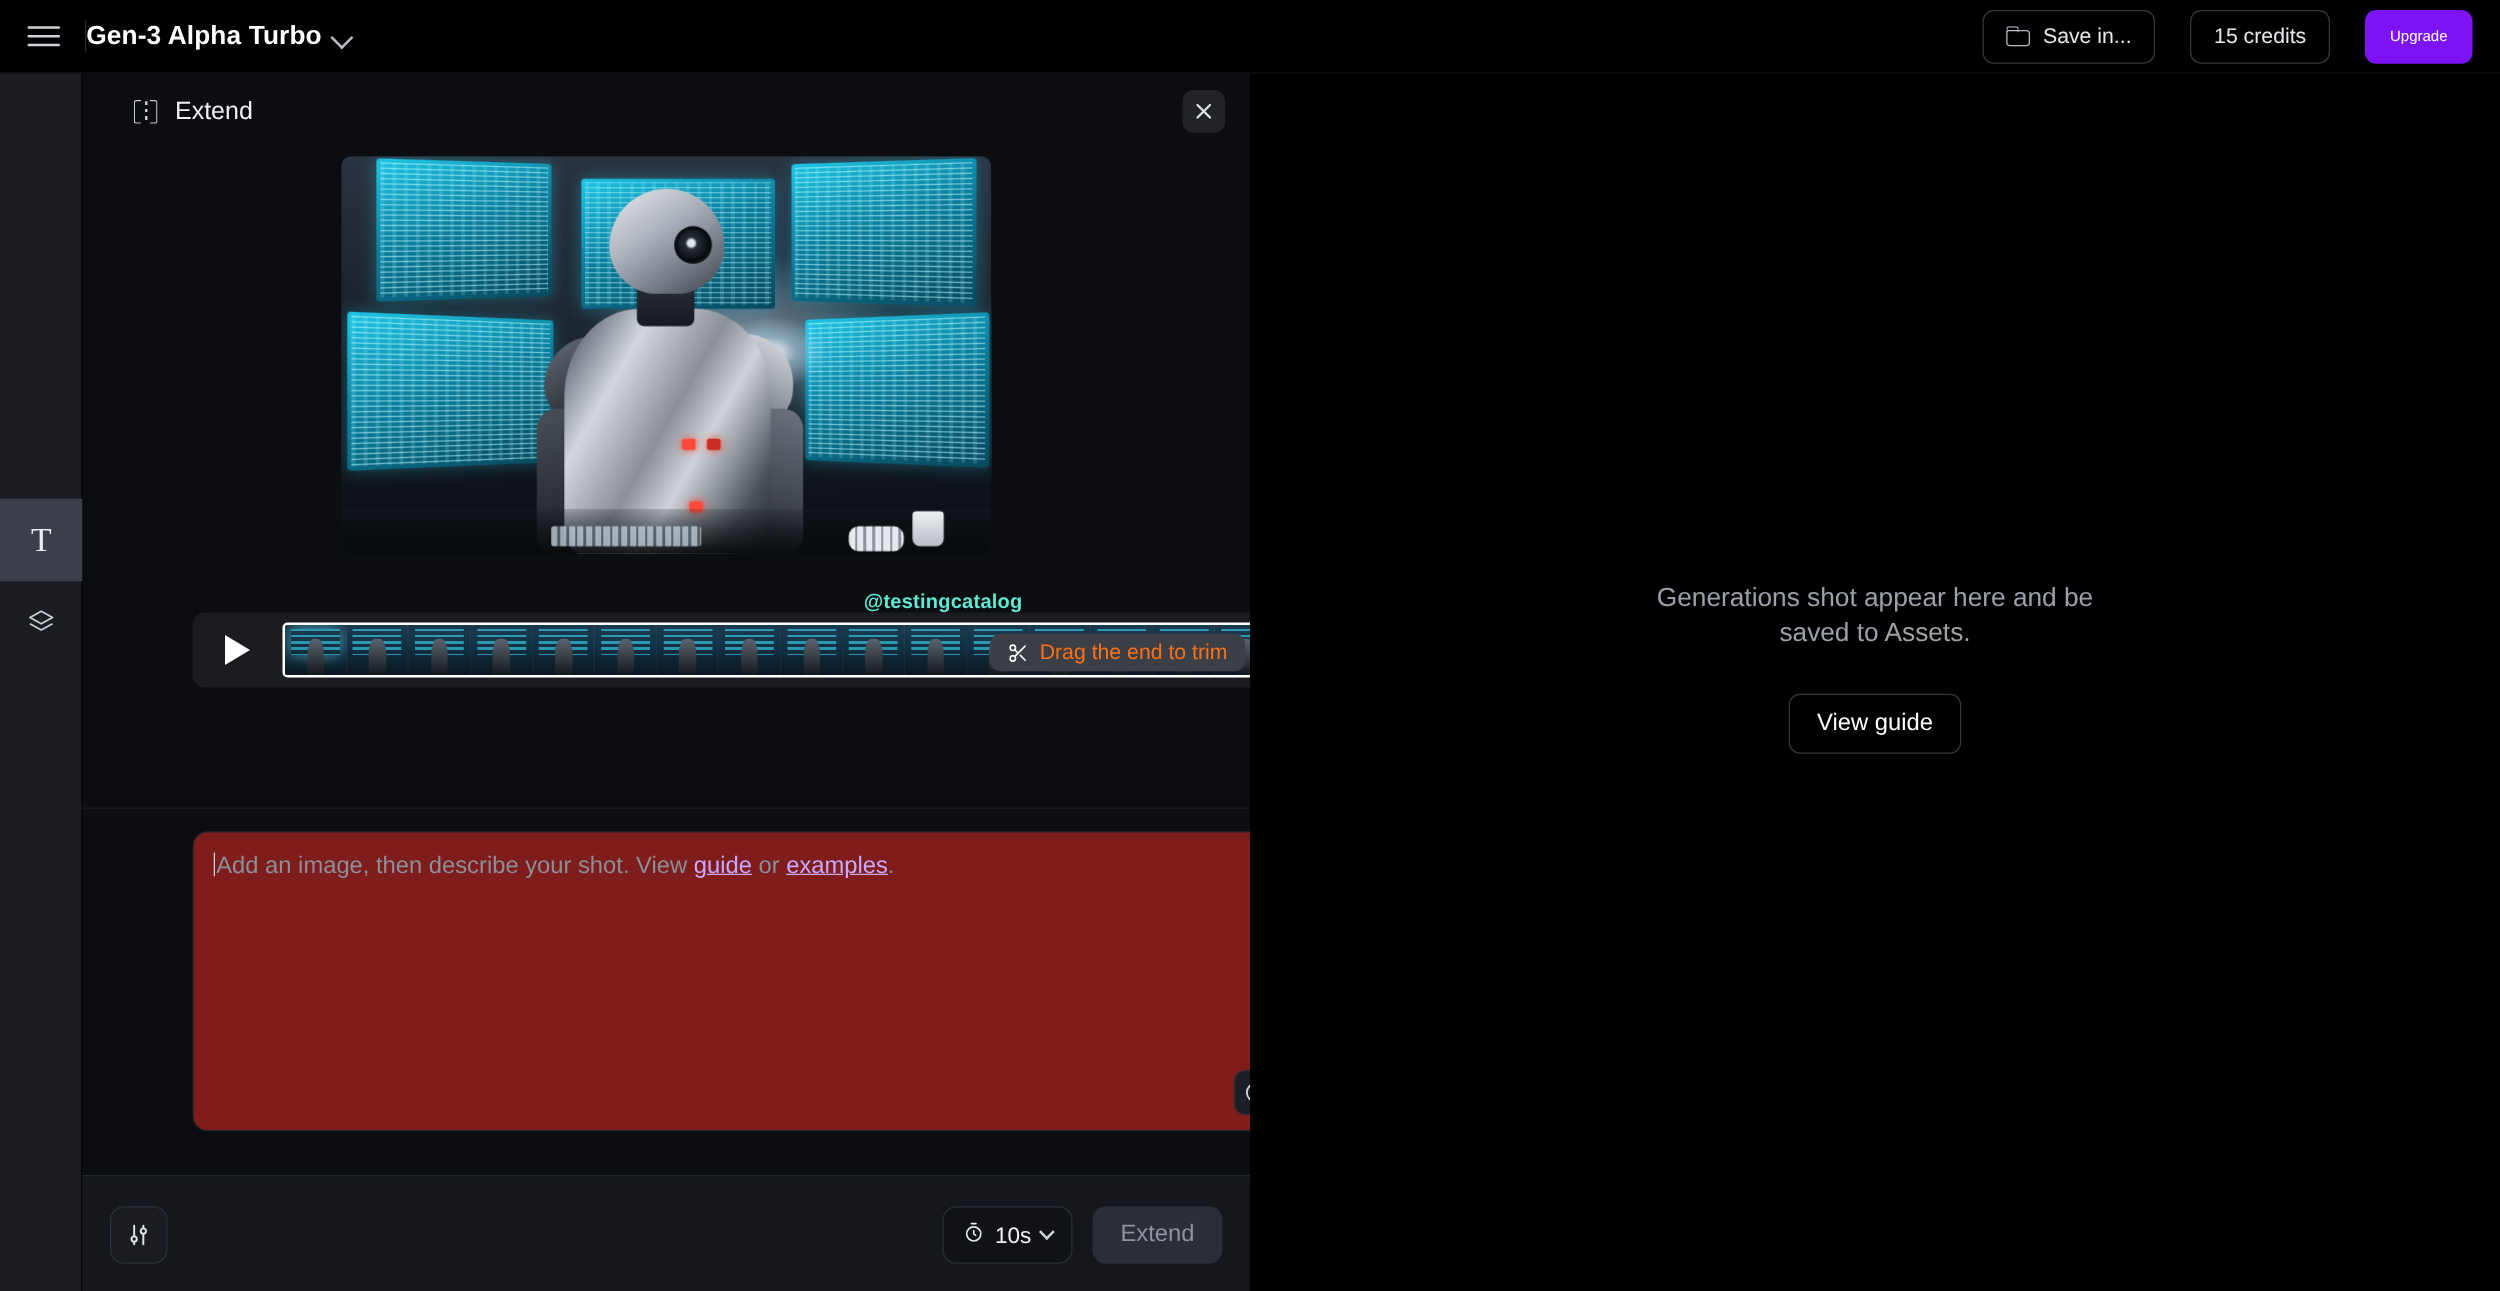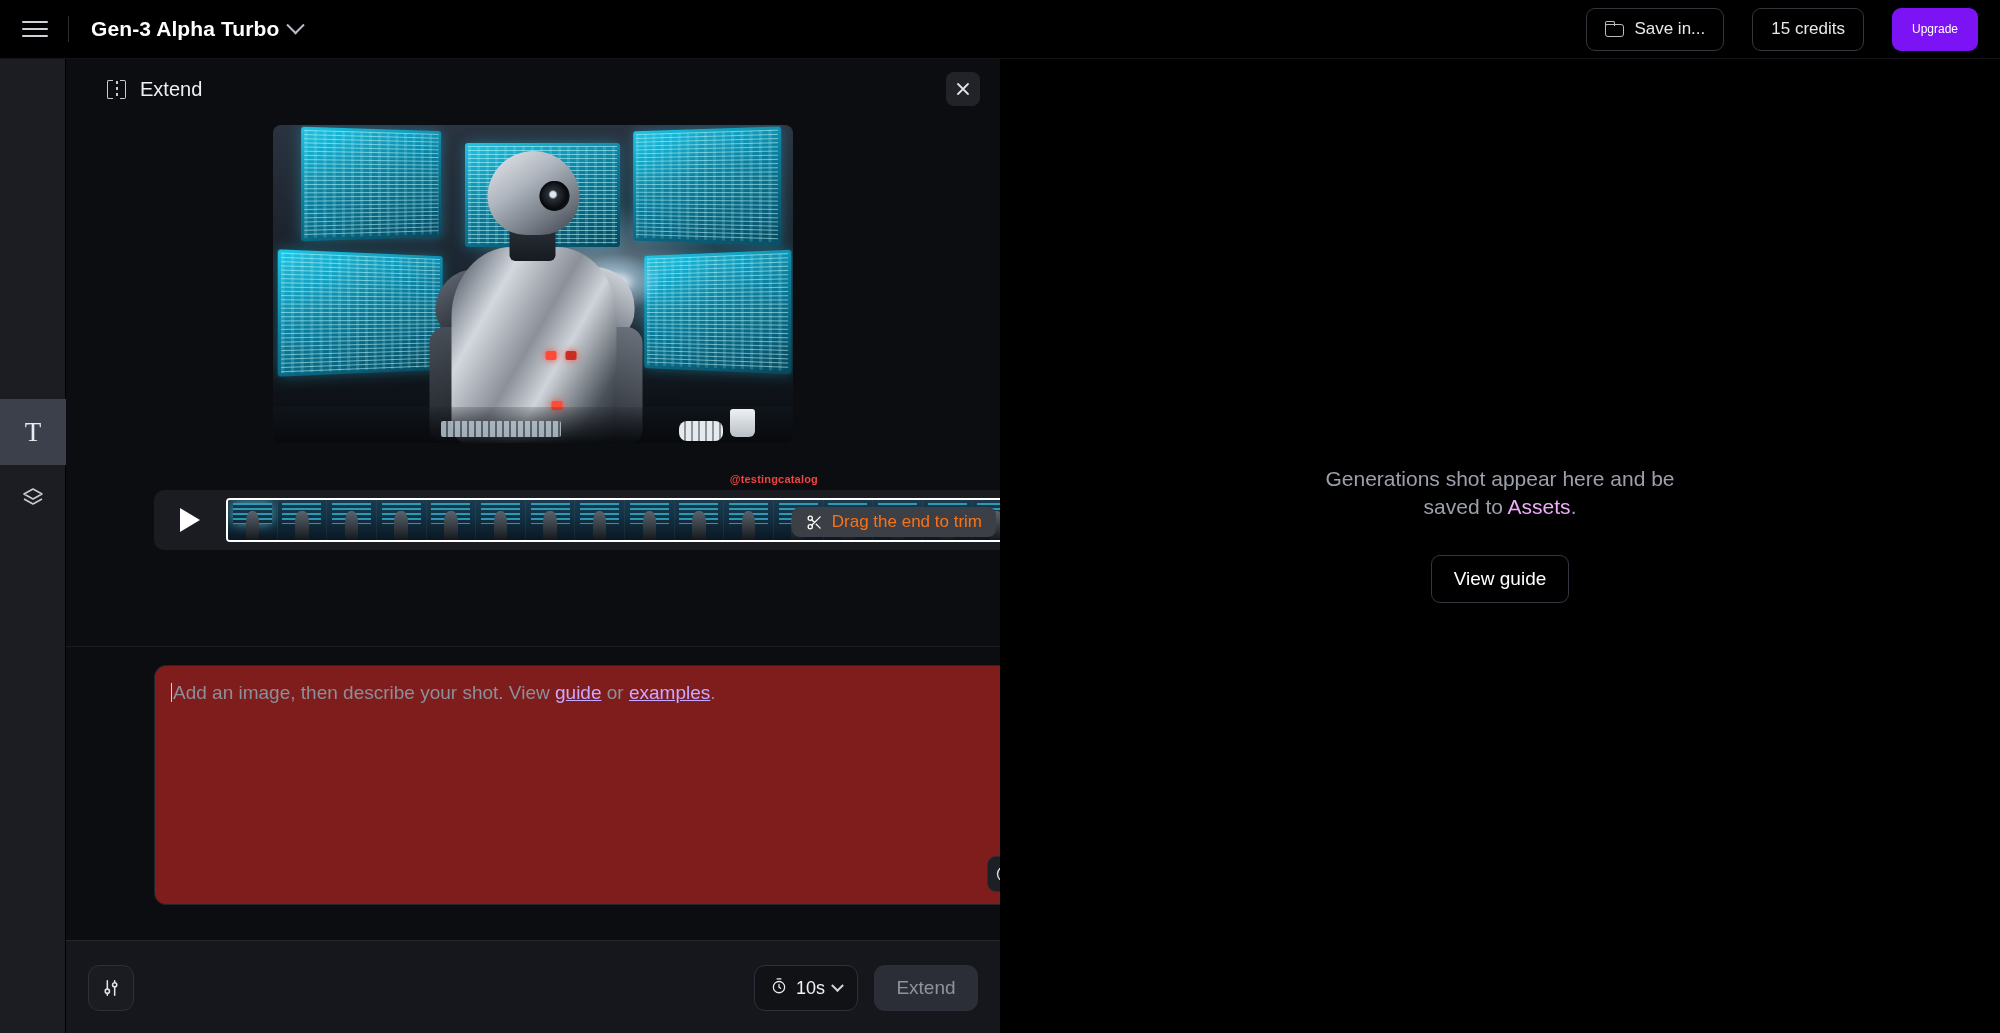--- a/index.html
+++ b/index.html
@@ -14,21 +14,21 @@
   
   .topbar {
     position: absolute; top: 0; left: 0; width: 2000px; height: 59px;
     background: #000; display: flex; align-items: center;
     border-bottom: 1px solid #141417;
   }
   .hamburger { width: 26px; height: 26px; margin-left: 22px; display: flex;
     flex-direction: column; justify-content: center; gap: 5px; cursor: pointer; }
   .hamburger i { display: block; height: 2px; background: #cfd2d8; border-radius: 1px; }
   .topdiv { width: 1px; height: 26px; background: #2a2c32; margin-left: 20px; }
-  .model { display: flex; align-items: center; gap: 10px; margin-left: 22px; cursor: pointer; }
+  .model { display: flex; align-items: flex-end; gap: 10px; cursor: pointer; }
   .model-name { color: #fff; font-size: 21px; font-weight: 700; letter-spacing: .1px; }
   .chev { width: 13px; height: 13px; border-right: 2px solid #b9bdc6;
     border-bottom: 2px solid #b9bdc6; transform: rotate(45deg) translate(-3px,-3px); }
   .top-right { margin-left: auto; display: flex; align-items: center; gap: 28px; margin-right: 22px; }
   .btn-outline {
     height: 43px; border: 1px solid #34363d; border-radius: 9px; background: #000;
     color: #e6e8ec; font-size: 17px; display: flex; align-items: center; gap: 10px;
     padding: 0 18px; cursor: pointer; font-family: "Liberation Sans", sans-serif;
   }
   .btn-primary {
@@ -136,21 +136,21 @@
   .keyboard { position: absolute; left: 168px; bottom: 6px; width: 120px; height: 16px;
     border-radius: 2px; background: repeating-linear-gradient(to right,#b8c6cf 0 5px,#5a6670 5px 7px); opacity:.85; }
   .cup { position: absolute; right: 38px; bottom: 6px; width: 25px; height: 28px;
     border-radius: 3px 3px 6px 6px; background: linear-gradient(180deg,#eef1f4,#b9bfc6); }
   .hand { position: absolute; right: 70px; bottom: 2px; width: 44px; height: 20px; border-radius: 8px;
     background: repeating-linear-gradient(to right,#e6e9ed 0 5px,#8d939b 5px 7px); }
 
   
   .timeline-zone { position: relative; margin-top: 40px; height: 68px; padding: 0 14px; }
   .watermark {
-    position: absolute; right: 182px; top: -10px; color: #ef4444; font-size: 11px;
+    position: absolute; right: 182px; top: -10px; color: #5eead4; font-size: 16px;
     font-weight: 700; letter-spacing: .2px; font-family: "Liberation Sans", sans-serif;
   }
   .timeline {
     position: absolute; left: 88px; top: 7px; width: 884px; height: 60px;
     background: #1a1c22; border-radius: 10px; display: flex; align-items: center;
   }
   .play-btn { width: 72px; height: 60px; display: flex; align-items: center; justify-content: center; cursor: pointer; }
   .play-tri { width: 0; height: 0; border-left: 20px solid #fff;
     border-top: 12px solid transparent; border-bottom: 12px solid transparent; }
   .strip-outer { position: relative; flex: 1; height: 44px; margin-right: 14px; }
@@ -221,21 +221,21 @@
     transform: rotate(45deg) translate(-2px,-2px); }
   .extend-btn { position: absolute; right: 22px; top: 24px; height: 46px; min-width: 104px;
     border: none; border-radius: 11px; background: #2b2e36; color: #8e93a0; font-size: 19px;
     cursor: default; font-family: "Liberation Sans", sans-serif; }
 
   
   .right { position: absolute; left: 1000px; top: 59px; width: 1000px; height: 974px; background: #000; }
   .empty { position: absolute; left: 50%; top: 406px; transform: translateX(-50%);
     width: 520px; text-align: center; }
   .empty-text { color: #9ba0ab; font-size: 21px; line-height: 28px; }
-  .alink { color: #f0abfc; cursor: pointer; }
+  .alink { color: #a3a3a3; cursor: pointer; }
   .view-guide { margin-top: 34px; display: inline-block; border: 1px solid #343740;
     border-radius: 9px; background: #000; color: #fff; font-size: 19px; padding: 12px 22px;
     cursor: pointer; font-family: "Liberation Sans", sans-serif; }
 </style>
 </head>
 <body>
 
 <div class="app">
 
   <div class="topbar">

